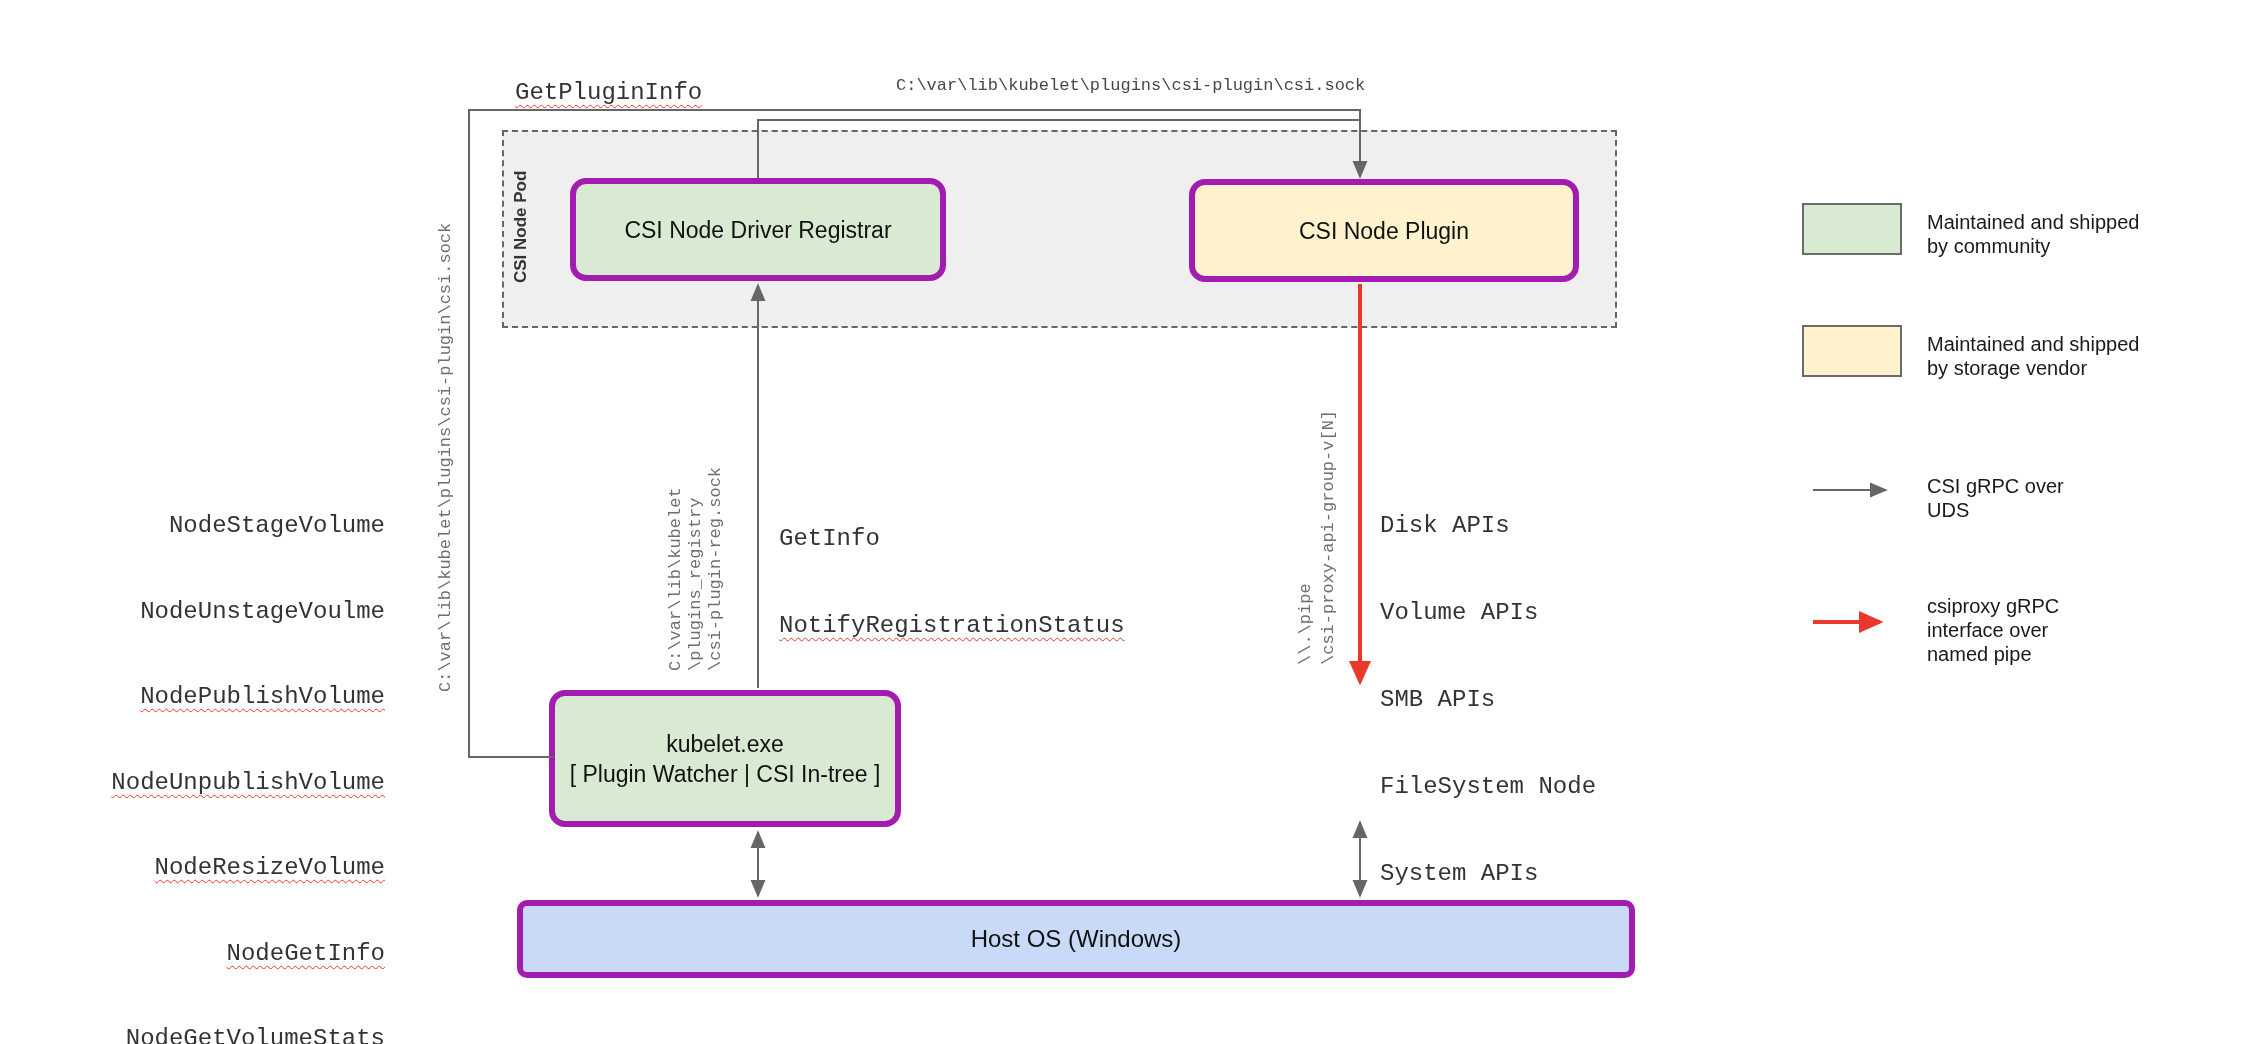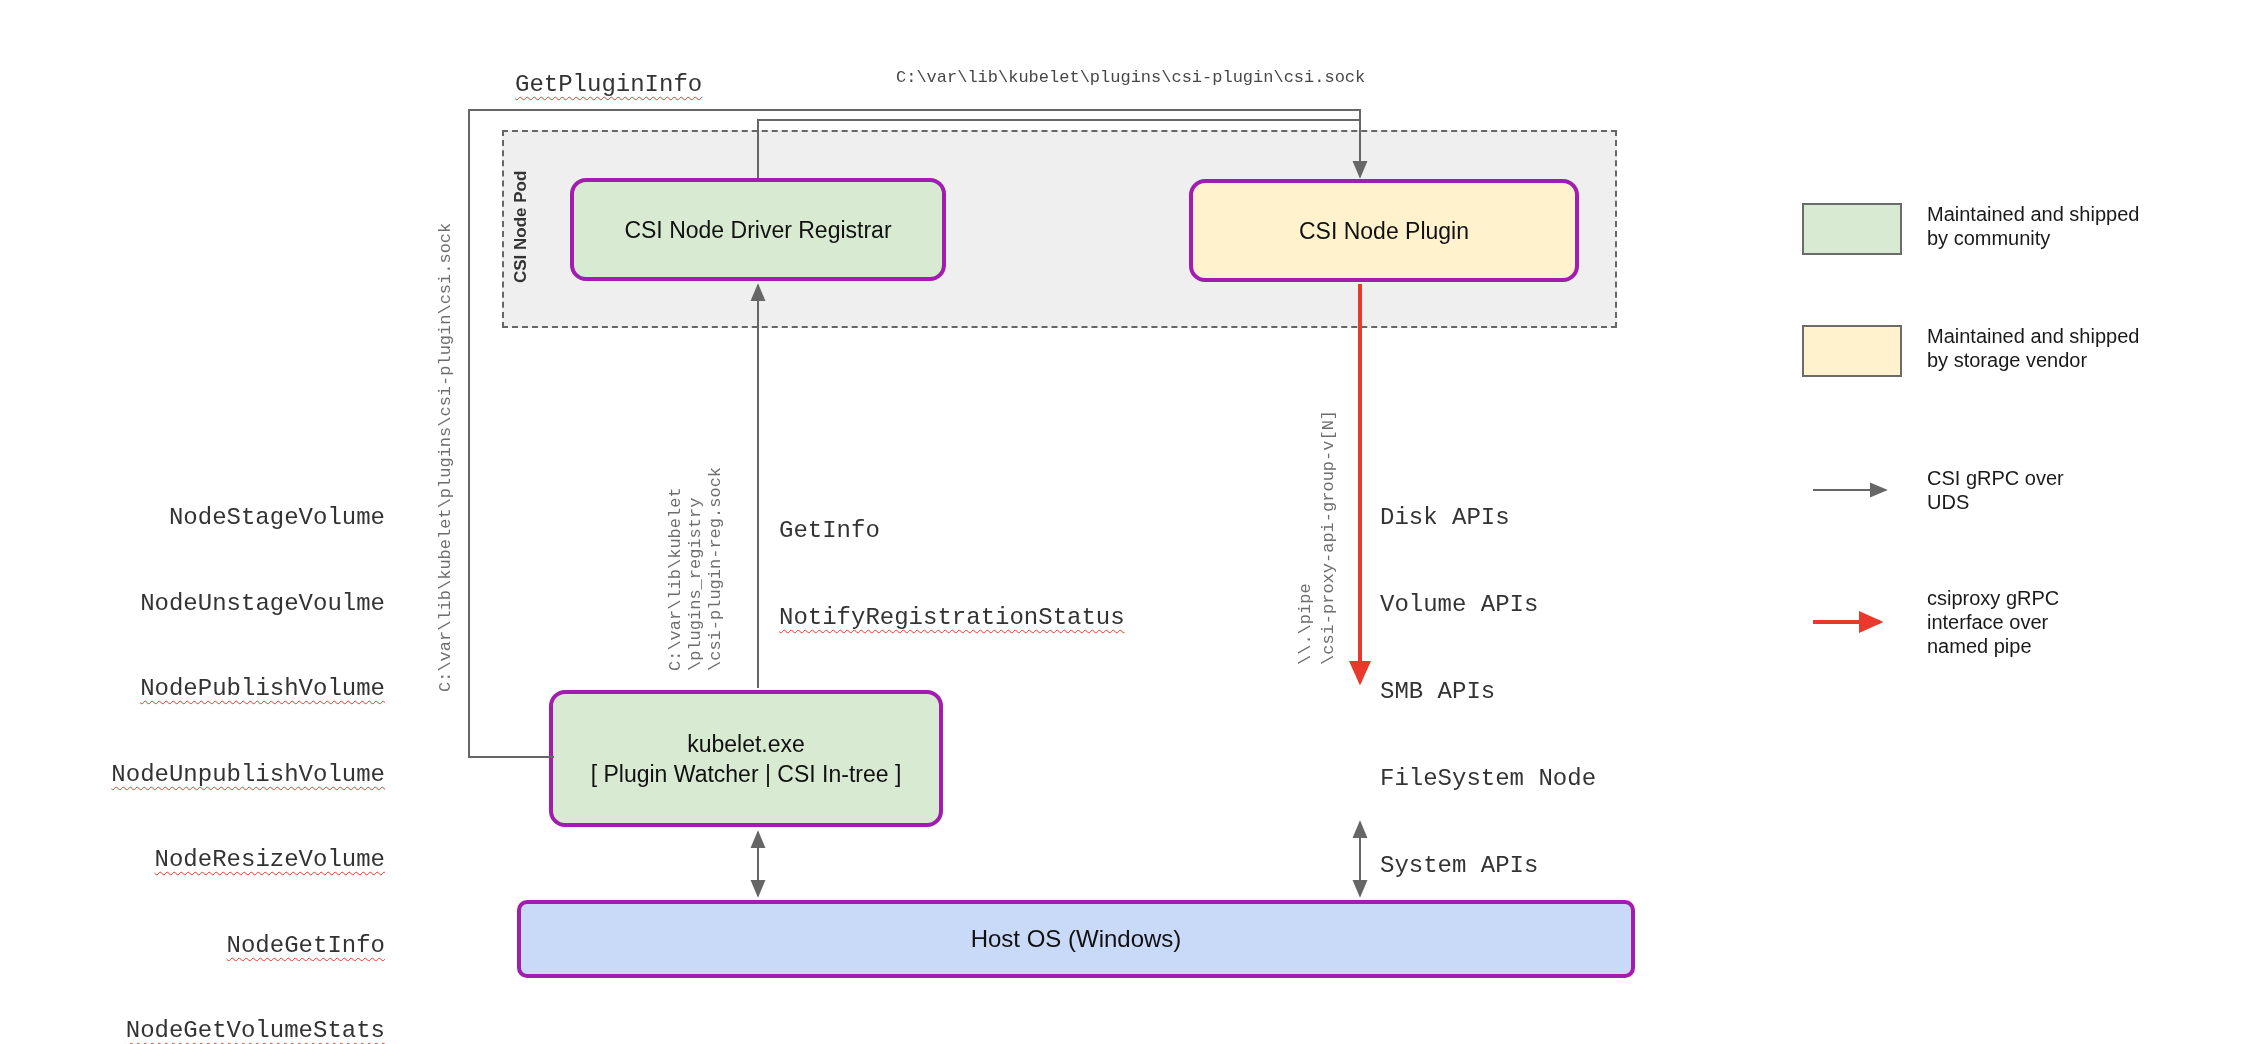--- a/index.html
+++ b/index.html
@@ -1,22 +1,22 @@
 <!DOCTYPE html>
 <html><head>
 <meta charset="utf-8">
 <style>
   html,body{margin:0;padding:0;background:#ffffff;}
   .stage{position:relative;width:2252px;height:1044px;background:#ffffff;overflow:hidden;
          font-family:"Liberation Sans","DejaVu Sans",sans-serif;}
-  .abs{position:absolute;}
+  .abs{position:absolute;margin-top:8px;}
   .mono{font-family:"Liberation Mono","DejaVu Sans Mono",monospace;}
   .sq{text-decoration-line:underline;text-decoration-style:wavy;text-decoration-color:#e8392c;
       text-decoration-thickness:1px;text-underline-offset:5px;}
-  .node{position:absolute;border:4px solid #a21caf;border-radius:16px;display:flex;
+  .node{position:absolute;border:6px solid #a21caf;border-radius:16px;display:flex;
         flex-direction:column;align-items:center;justify-content:center;
         font-size:23px;color:#111;text-align:center;line-height:30px;box-sizing:border-box;}
   .pod{position:absolute;border:2px dashed #666;background:#efefef;box-sizing:border-box;}
   .vrot{position:absolute;transform:rotate(-90deg);transform-origin:0 0;white-space:pre;}
   .pathlabel{color:#6e6e6e;font-size:17px;line-height:20px;}
   .biglabel{color:#333;font-size:24px;line-height:29px;white-space:pre;}
   .legend-text{color:#1a1a1a;font-size:20px;line-height:24px;white-space:pre-line;}
   .swatch{position:absolute;border:2px solid #6b6b6b;box-sizing:border-box;}
   svg.overlay{position:absolute;left:0;top:0;pointer-events:none;}
 </style>
@@ -28,21 +28,21 @@
   <div class="pod" style="left:502px;top:130px;width:1115px;height:198px;"></div>
 
   <div class="node" style="left:570px;top:178px;width:376px;height:103px;background:#d9ead3;">
     <span>CSI Node Driver Registrar</span>
   </div>
 
   <div class="node" style="left:1165px;top:179px;width:390px;height:103px;background:#fff2cc;margin-left:24px;">
     <span>CSI Node Plugin</span>
   </div>
 
-  <div class="node" style="left:549px;top:690px;width:394px;height:137px;background:#d9ead3;">
+  <div class="node" style="left:549px;top:690px;width:352px;height:137px;background:#d9ead3;">
     <span>kubelet.exe</span>
     <span>[ Plugin Watcher | CSI In-tree ]</span>
   </div>
 
 
   <div class="node" style="left:517px;top:900px;width:1118px;height:78px;background:#c9daf8;border-radius:10px;font-size:24px;">
     <span>Host OS (Windows)</span>
   </div>
 
   <svg class="overlay" width="2252" height="1044" viewBox="0 0 2252 1044">

